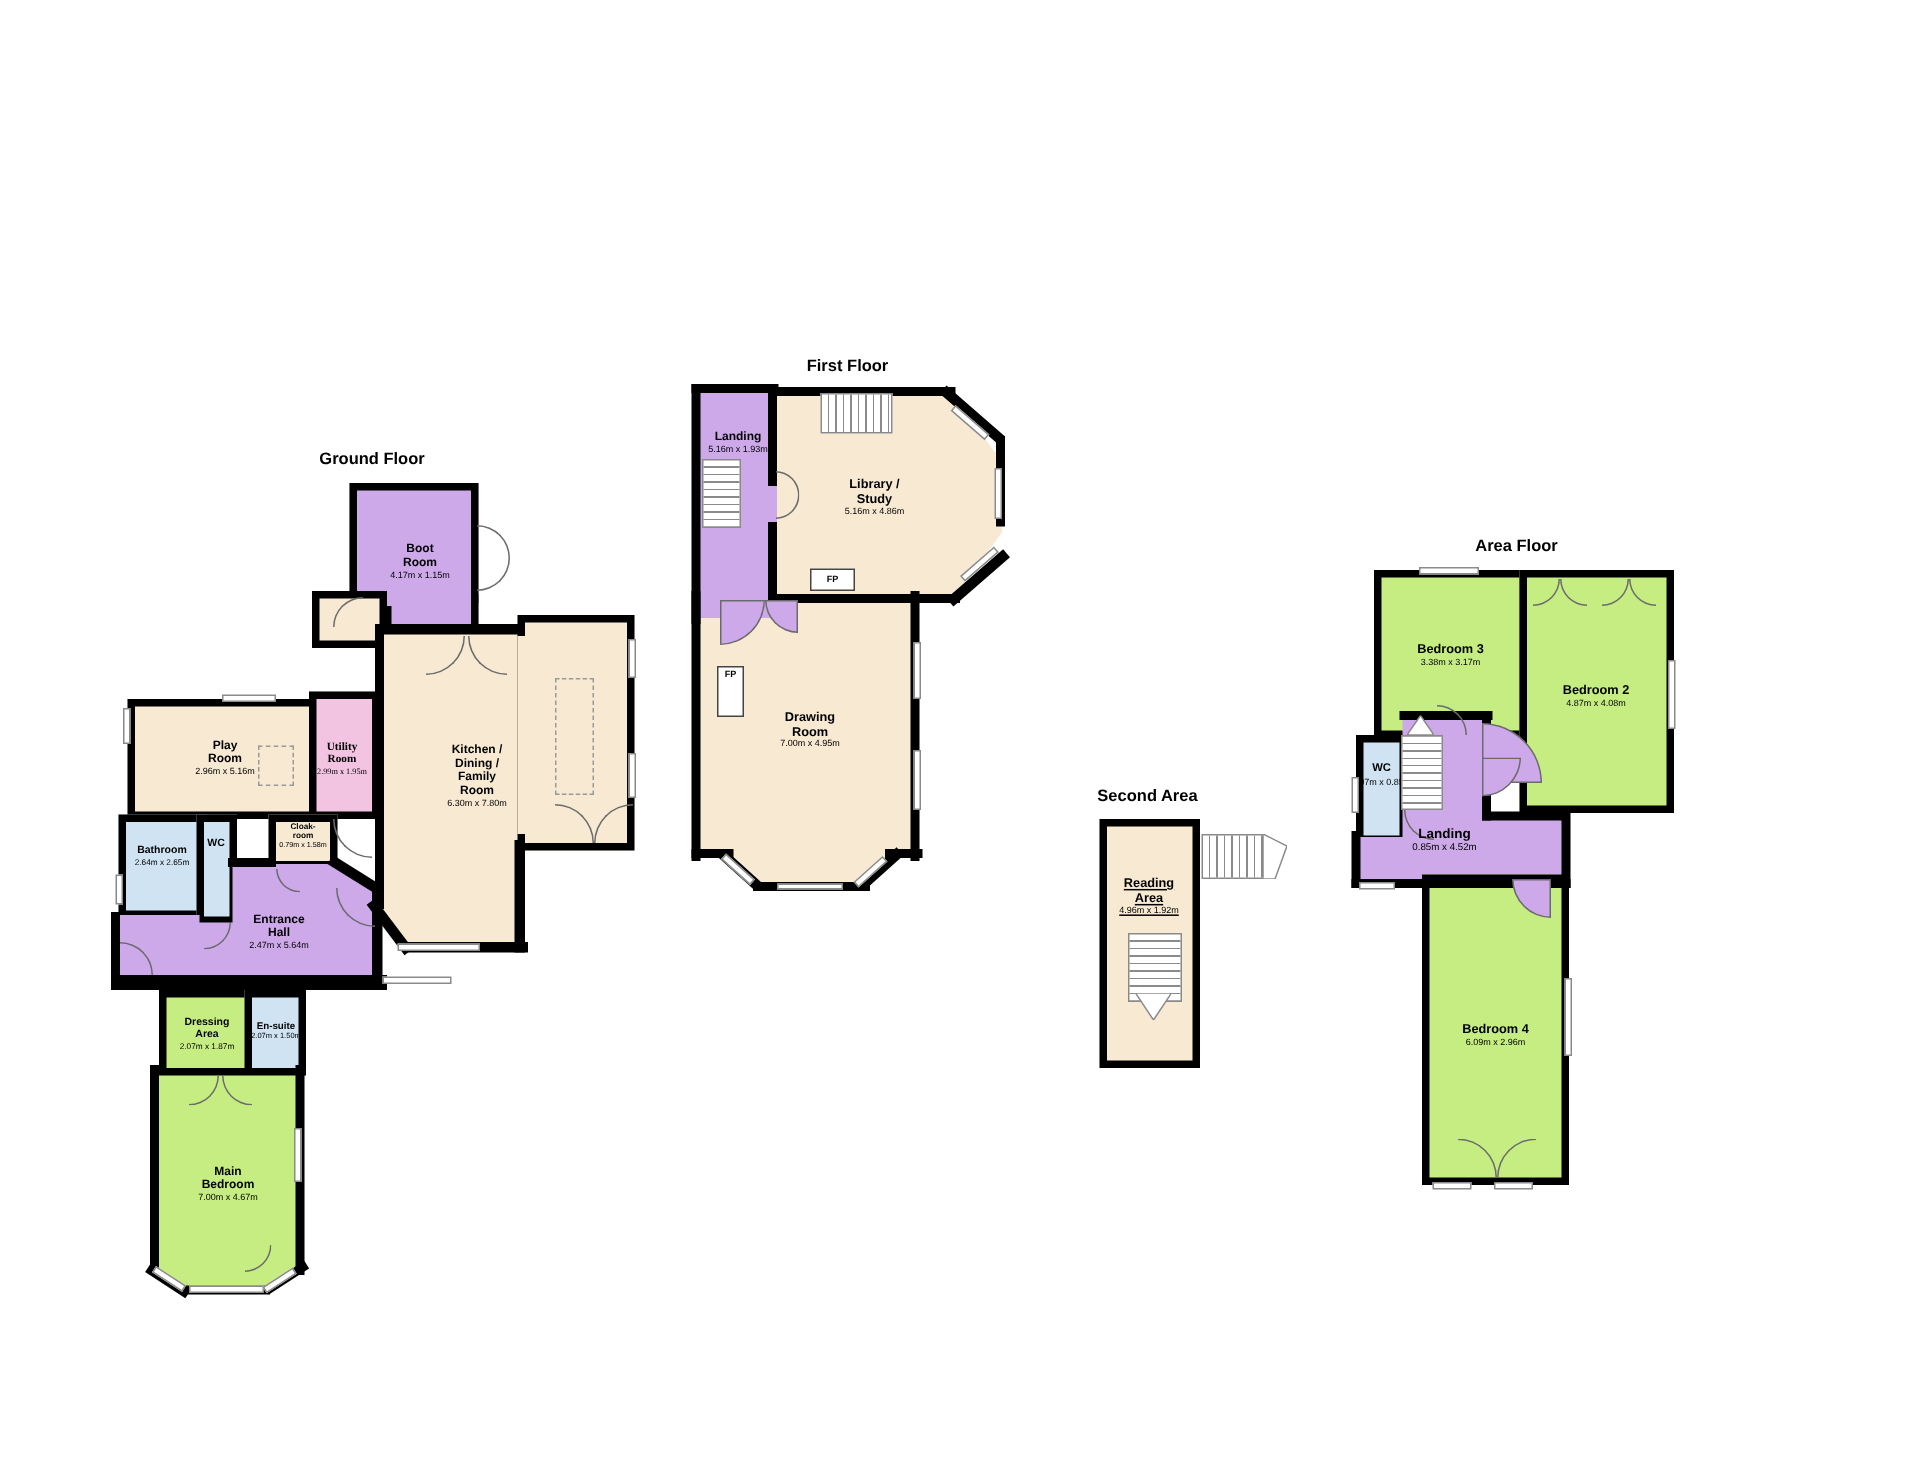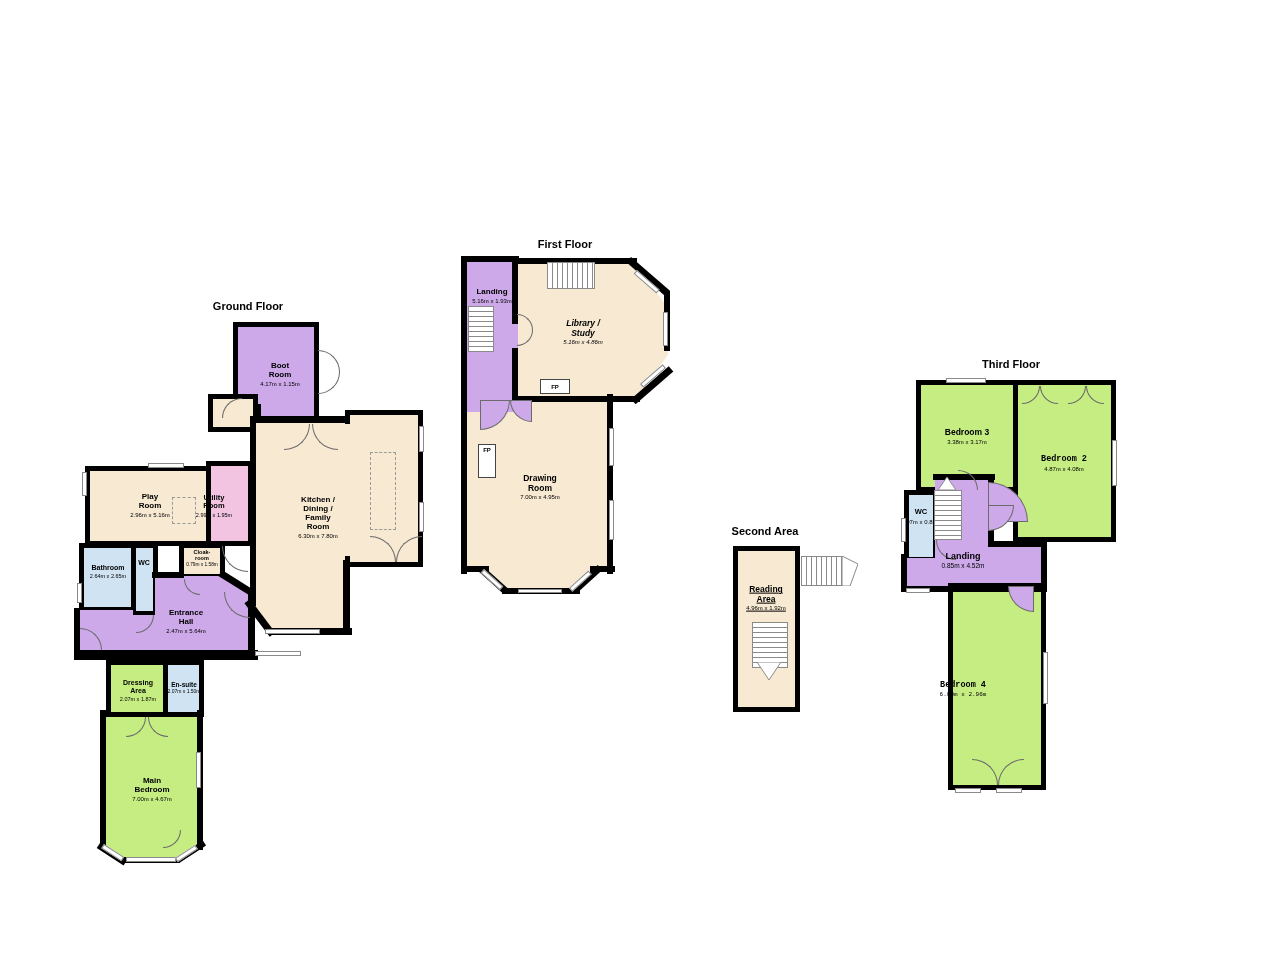--- a/index.html
+++ b/index.html
@@ -42,21 +42,21 @@
       <div class="floor-title" style="left: 248px; top: 306px;">Ground Floor</div>
       <div class="room bordered" style="left: 233px; top: 322px; width: 86px; height: 80px; background: rgb(205, 169, 234);"></div>
       <div class="room-label" style="left: 280px; top: 375px;"><div class="room-name" style="font-size: 8px;">Boot
 Room</div><div class="room-dims" style="font-size: 6px;">4.17m x 1.15m</div></div>
       <div class="room bordered" style="left: 256px; top: 396px; width: 63px; height: 26px; background: rgb(205, 169, 234);"></div>
       <div class="room bordered" style="left: 208px; top: 394px; width: 50px; height: 38px; background: rgb(247, 233, 210);"></div>
       <div class="room bordered" style="left: 85px; top: 466px; width: 141px; height: 80px; background: rgb(247, 233, 210);"></div>
       <div class="room-label" style="left: 150px; top: 506px;"><div class="room-name" style="font-size: 8px;">Play
 Room</div><div class="room-dims" style="font-size: 6px;">2.96m x 5.16m</div></div>
       <div class="room bordered" style="left: 206px; top: 461px; width: 47px; height: 85px; background: rgb(242, 196, 226);"></div>
-      <div class="room-label" style="left: 214px; top: 506px;"><div class="room-name" style="font-size: 7.5px;">Utility
+      <div class="room-label" style="left: 228px; top: 506px; font-family: Liberation Serif, serif;"><div class="room-name" style="font-size: 7.5px;">Utility
 Room</div><div class="room-dims" style="font-size: 5.5px;">2.99m x 1.95m</div></div>
       <div class="room" style="left: 252px; top: 418px; width: 96px; height: 217px; background: rgb(247, 233, 210); clip-path: polygon(0px 0px, 100% 0px, 100% 100%, 22px 100%, 0px 184px);"></div>
       <div class="room-label" style="left: 318px; top: 518px;"><div class="room-name" style="font-size: 8px;">Kitchen /
 Dining /
 Family
 Room</div><div class="room-dims" style="font-size: 6px;">6.30m x 7.80m</div></div>
       <div class="room bordered" style="left: 345px; top: 410px; width: 78px; height: 157px; background: rgb(247, 233, 210);"></div>
       <div class="room bordered" style="left: 179px; top: 543px; width: 46px; height: 36px; background: rgb(247, 233, 210);"></div>
       <div class="room-label" style="left: 202px; top: 558px;"><div class="room-name" style="font-size: 5.5px;">Cloak-
 room</div><div class="room-dims" style="font-size: 4.8px;">0.79m x 1.58m</div></div>
@@ -118,21 +118,21 @@
       <div class="door bl" style="left: 224px; top: 592px; width: 26px; height: 26px;"></div>
       <div class="door br" style="left: 126px; top: 717px; width: 20px; height: 20px;"></div>
       <div class="door bl" style="left: 148px; top: 717px; width: 20px; height: 20px;"></div>
       <div class="door br" style="left: 163px; top: 830px; width: 18px; height: 18px;"></div>
       <div class="door tr" style="left: 370px; top: 536px; width: 26px; height: 26px;"></div>
       <div class="door tl" style="left: 396px; top: 536px; width: 26px; height: 26px;"></div>
     </div>
     <div class="floor">
       <div class="floor-title" style="left: 565px; top: 244px;">First Floor</div>
       <div class="room" style="left: 515px; top: 260px; width: 155px; height: 142px; background: rgb(247, 233, 210); clip-path: polygon(0px 0px, 118px 0px, 153px 48px, 153px 95px, 118px 142px, 0px 142px);"></div>
-      <div class="room-label" style="left: 583px; top: 332px; font-style: italic;"><div class="room-name" style="font-size: 8.5px;">Library /
+      <div class="room-label" style="left: 583px; top: 332px;"><div class="room-name" style="font-size: 8.5px;">Library /
 Study</div><div class="room-dims" style="font-size: 6px;">5.16m x 4.86m</div></div>
       <div class="room" style="left: 465px; top: 396px; width: 148px; height: 196px; background: rgb(247, 233, 210); clip-path: polygon(0px 0px, 100% 0px, 100% 172px, 132px 172px, 110px 194px, 40px 194px, 18px 172px, 0px 172px);"></div>
       <div class="room-label" style="left: 540px; top: 487px;"><div class="room-name" style="font-size: 8.5px;">Drawing
 Room</div><div class="room-dims" style="font-size: 6px;">7.00m x 4.95m</div></div>
       <div class="room" style="left: 465px; top: 260px; width: 53px; height: 152px; background: rgb(205, 169, 234);"></div>
       <div class="room-label" style="left: 492px; top: 296px;"><div class="room-name" style="font-size: 8px;">Landing</div><div class="room-dims" style="font-size: 6px;">5.16m x 1.93m</div></div>
       <div class="wall" style="left: 513px; top: 258px; width: 124px; height: 6px;"></div>
       <div class="wall" style="left: 631px; top: 257px; width: 52px; height: 7px; transform: rotate(41deg);"></div>
       <div class="wall" style="left: 664px; top: 291px; width: 6px; height: 60px;"></div>
       <div class="wall" style="left: 631px; top: 399px; width: 50px; height: 7px; transform: rotate(-41deg);"></div>
@@ -177,32 +177,32 @@
       <div class="stairs h" style="left: 801px; top: 556px; width: 42px; height: 30px;"></div>
       <div class="stairs v" style="left: 752px; top: 622px; width: 36px; height: 46px;"></div>
       <svg class="tri" width="16" height="30" style="left: 842px; top: 556px;">
         <polygon points="0,0 16,8 8,30 0,30" fill="#ffffff" stroke="#8a8a8a" stroke-width="1"></polygon>
       </svg>
       <svg class="tri" width="24" height="18" style="left: 757px; top: 662px;">
         <polygon points="0,0 24,0 12,18" fill="#ffffff" stroke="#8a8a8a" stroke-width="1"></polygon>
       </svg>
     </div>
     <div class="floor">
-      <div class="floor-title" style="left: 1011px; top: 364px;">Third Floor</div>
+      <div class="floor-title" style="left: 1011px; top: 364px;">Area Floor</div>
       <div class="room bordered" style="left: 916px; top: 380px; width: 102px; height: 112px; background: rgb(198, 237, 130);"></div>
       <div class="room-label" style="left: 967px; top: 437px;"><div class="room-name" style="font-size: 8.5px;">Bedroom 3</div><div class="room-dims" style="font-size: 6px;">3.38m x 3.17m</div></div>
       <div class="room bordered" style="left: 1013px; top: 380px; width: 103px; height: 162px; background: rgb(198, 237, 130);"></div>
-      <div class="room-label" style="left: 1064px; top: 464px;"><div class="room-name" style="font-size: 8.5px; font-family: Liberation Mono, monospace;">Bedroom 2</div><div class="room-dims" style="font-size: 6px;">4.87m x 4.08m</div></div>
+      <div class="room-label" style="left: 1064px; top: 464px;"><div class="room-name" style="font-size: 8.5px;">Bedroom 2</div><div class="room-dims" style="font-size: 6px;">4.87m x 4.08m</div></div>
       <div class="room bordered" style="left: 904px; top: 490px; width: 34px; height: 72px; background: rgb(207, 227, 243);"></div>
       <div class="dims-under" style="left: 921px; top: 522px; font-size: 6px;">2.07m x 0.85m</div>
       <div class="room-label" style="left: 921px; top: 512px;"><div class="room-name" style="font-size: 7.5px;">WC</div></div>
       <div class="room" style="left: 903px; top: 476px; width: 142px; height: 116px; background: rgb(205, 169, 234); clip-path: polygon(32px 0px, 87px 0px, 87px 67px, 140px 67px, 140px 114px, 3px 114px, 3px 82px, 32px 82px);"></div>
       <div class="room-label" style="left: 963px; top: 560px;"><div class="room-name" style="font-size: 9px;">Landing</div><div class="room-dims" style="font-size: 6.5px;">0.85m x 4.52m</div></div>
       <div class="room bordered" style="left: 948px; top: 583px; width: 98px; height: 207px; background: rgb(198, 237, 130);"></div>
-      <div class="room-label" style="left: 963px; top: 690px; font-family: Liberation Mono, monospace;"><div class="room-name" style="font-size: 8.5px;">Bedroom 4</div><div class="room-dims" style="font-size: 6px;">6.09m x 2.96m</div></div>
+      <div class="room-label" style="left: 997px; top: 690px;"><div class="room-name" style="font-size: 8.5px;">Bedroom 4</div><div class="room-dims" style="font-size: 6px;">6.09m x 2.96m</div></div>
       <div class="wall" style="left: 933px; top: 474px; width: 62px; height: 6px;"></div>
       <div class="wall" style="left: 988px; top: 474px; width: 6px; height: 73px;"></div>
       <div class="wall" style="left: 988px; top: 541px; width: 58px; height: 6px;"></div>
       <div class="wall" style="left: 901px; top: 554px; width: 6px; height: 38px;"></div>
       <div class="wall" style="left: 901px; top: 586px; width: 146px; height: 6px;"></div>
       <div class="wall" style="left: 1041px; top: 541px; width: 6px; height: 51px;"></div>
       <div class="window" style="left: 946px; top: 378px; width: 40px; height: 5px;"></div>
       <div class="window" style="left: 1112px; top: 440px; width: 5px; height: 46px;"></div>
       <div class="window" style="left: 1043px; top: 652px; width: 5px; height: 52px;"></div>
       <div class="window" style="left: 901px; top: 518px; width: 5px; height: 24px;"></div>

